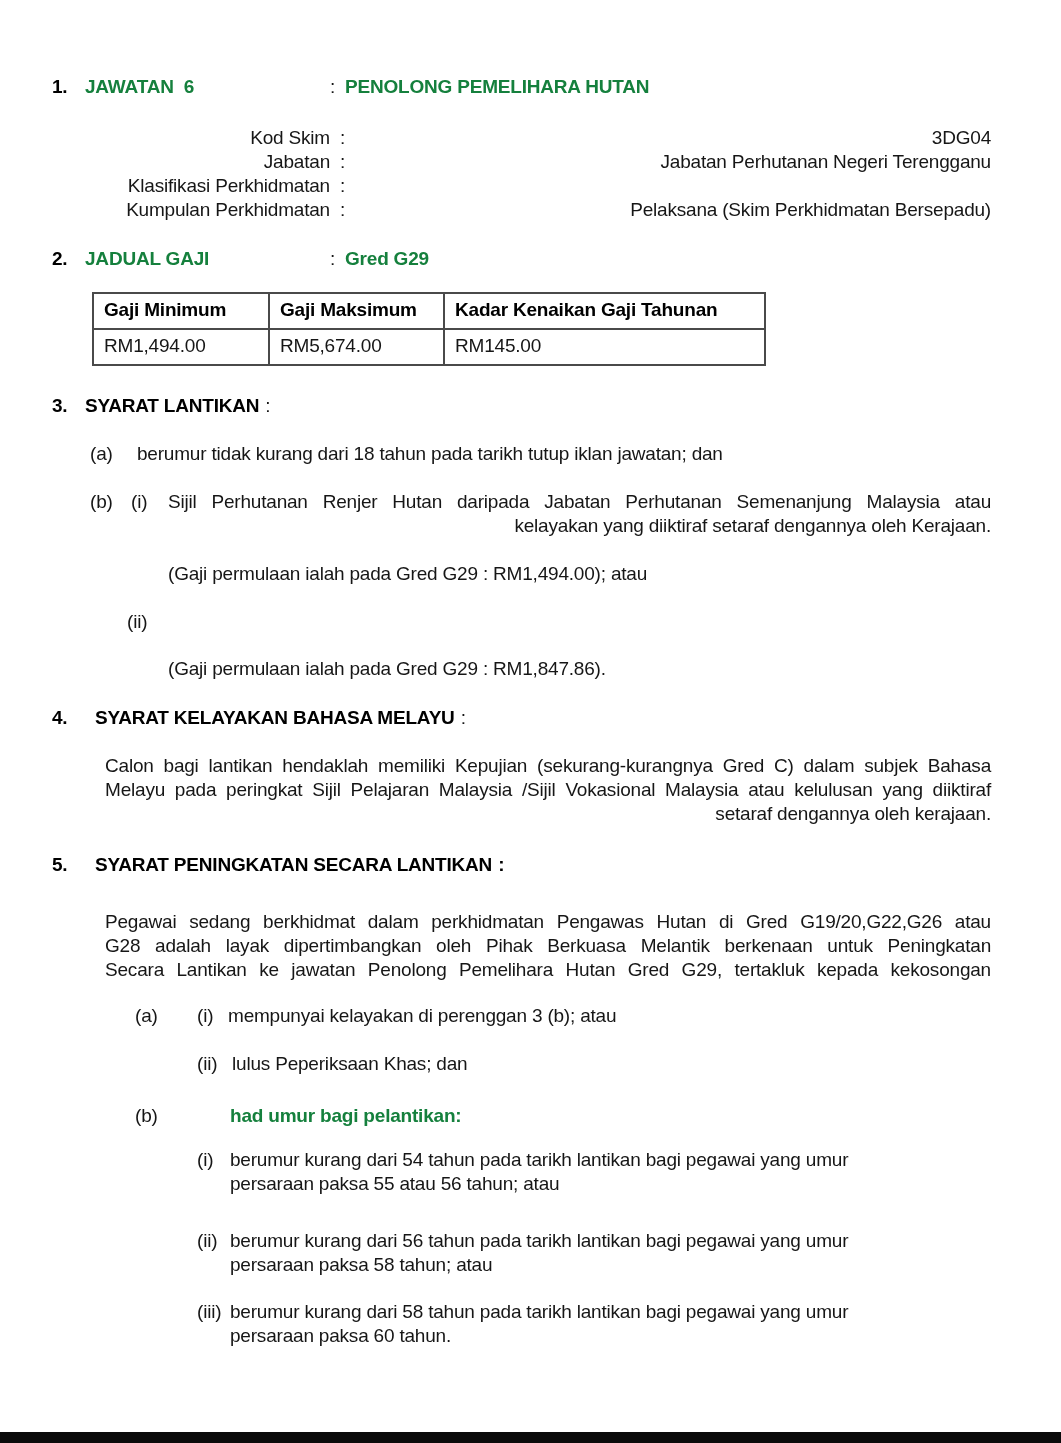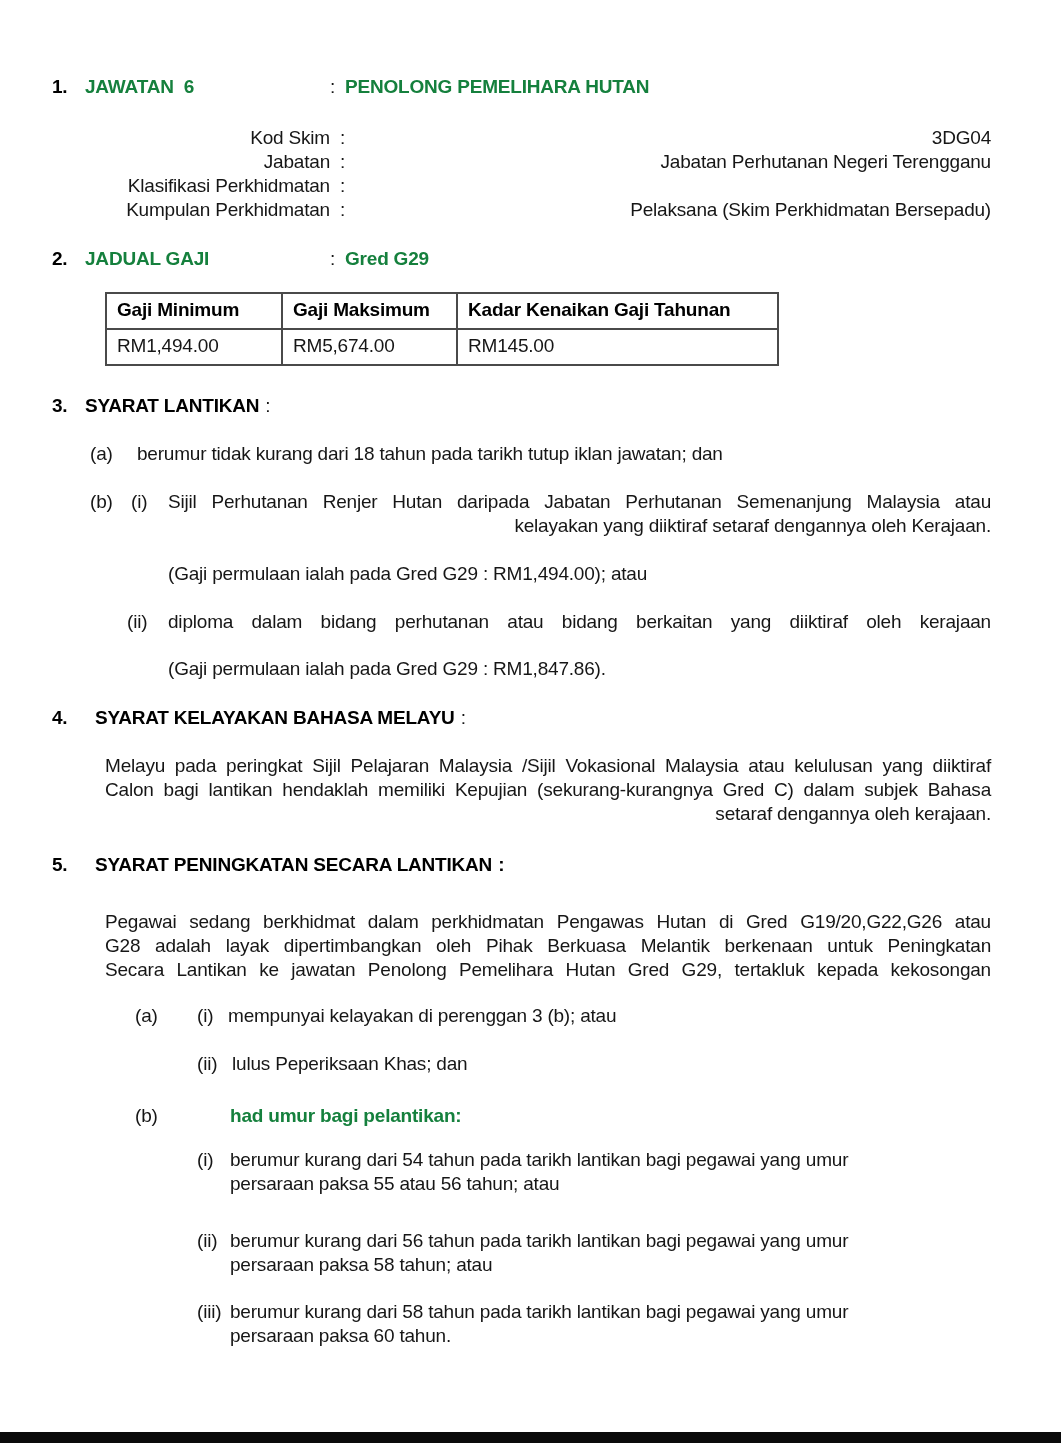--- a/index.html
+++ b/index.html
@@ -20,21 +20,21 @@
   
   .kv { display:grid; grid-template-columns:33px 245px 15px auto; }
   .kv .num { font-weight:bold; color:#000; }
   .kv .lbl { white-space:pre-wrap; }
   .s1details { margin-top:27px; }
   .s1details .kv { margin:0;text-align:right; }
 
   
   table.salary {
     border-collapse:collapse;
-    margin:21px 0 0 53px;
+    margin:21px 0 0 40px;
   }
   table.salary th, table.salary td {
     border:2px solid #4a4a4a;
     padding:3px 10px 5px 10px;
     height:26px;
     text-align:left;
     font-size:19px;
     vertical-align:middle;
   }
   table.salary th { font-weight:bold; color:#000; }
@@ -177,34 +177,33 @@
         <span class="jl" style="display:block">Sijil Perhutanan Renjer Hutan daripada Jabatan Perhutanan Semenanjung Malaysia atau</span>
         <span class="jl-last" style="display:block">kelayakan yang diiktiraf setaraf dengannya oleh Kerajaan.</span>
       </span>
     </div>
 
     <div class="note">(Gaji permulaan ialah pada Gred G29 : RM1,494.00); atau</div>
 
     <div class="row clause-bii">
       <span class="mi">(ii)</span>
       <span class="jtext">
-        <span class="jl" style="display:block">diploma dalam bidang perhutanan atau bidang berkaitan yang diiktiraf oleh kerajaan</span>
       </span>
     </div>
 
     <div class="note note2">(Gaji permulaan ialah pada Gred G29 : RM1,847.86).</div>
 
     <div class="sechead g43" style="margin-top:25px">
       <span class="num">4.</span>
       <span><span class="ttl">SYARAT KELAYAKAN BAHASA MELAYU</span><span class="colon">:</span></span>
     </div>
 
     <div class="para">
+      <span class="jl" style="display:block">Calon bagi lantikan hendaklah memiliki Kepujian (sekurang-kurangnya Gred C) dalam subjek Bahasa</span>
       <span class="jl" style="display:block">Melayu pada peringkat Sijil Pelajaran Malaysia /Sijil Vokasional Malaysia atau kelulusan yang diiktiraf</span>
-      <span class="jl" style="display:block">Calon bagi lantikan hendaklah memiliki Kepujian (sekurang-kurangnya Gred C) dalam subjek Bahasa</span>
       <span class="jl-last" style="display:block">setaraf dengannya oleh kerajaan.</span>
     </div>
 
     <div class="sechead g43 mt27">
       <span class="num">5.</span>
       <span><span class="ttl">SYARAT PENINGKATAN SECARA LANTIKAN</span><span class="colon bold">:</span></span>
     </div>
 
     <div class="para mt29">
       <span class="jl" style="display:block">Pegawai sedang berkhidmat dalam perkhidmatan Pengawas Hutan di Gred G19/20,G22,G26 atau</span>

